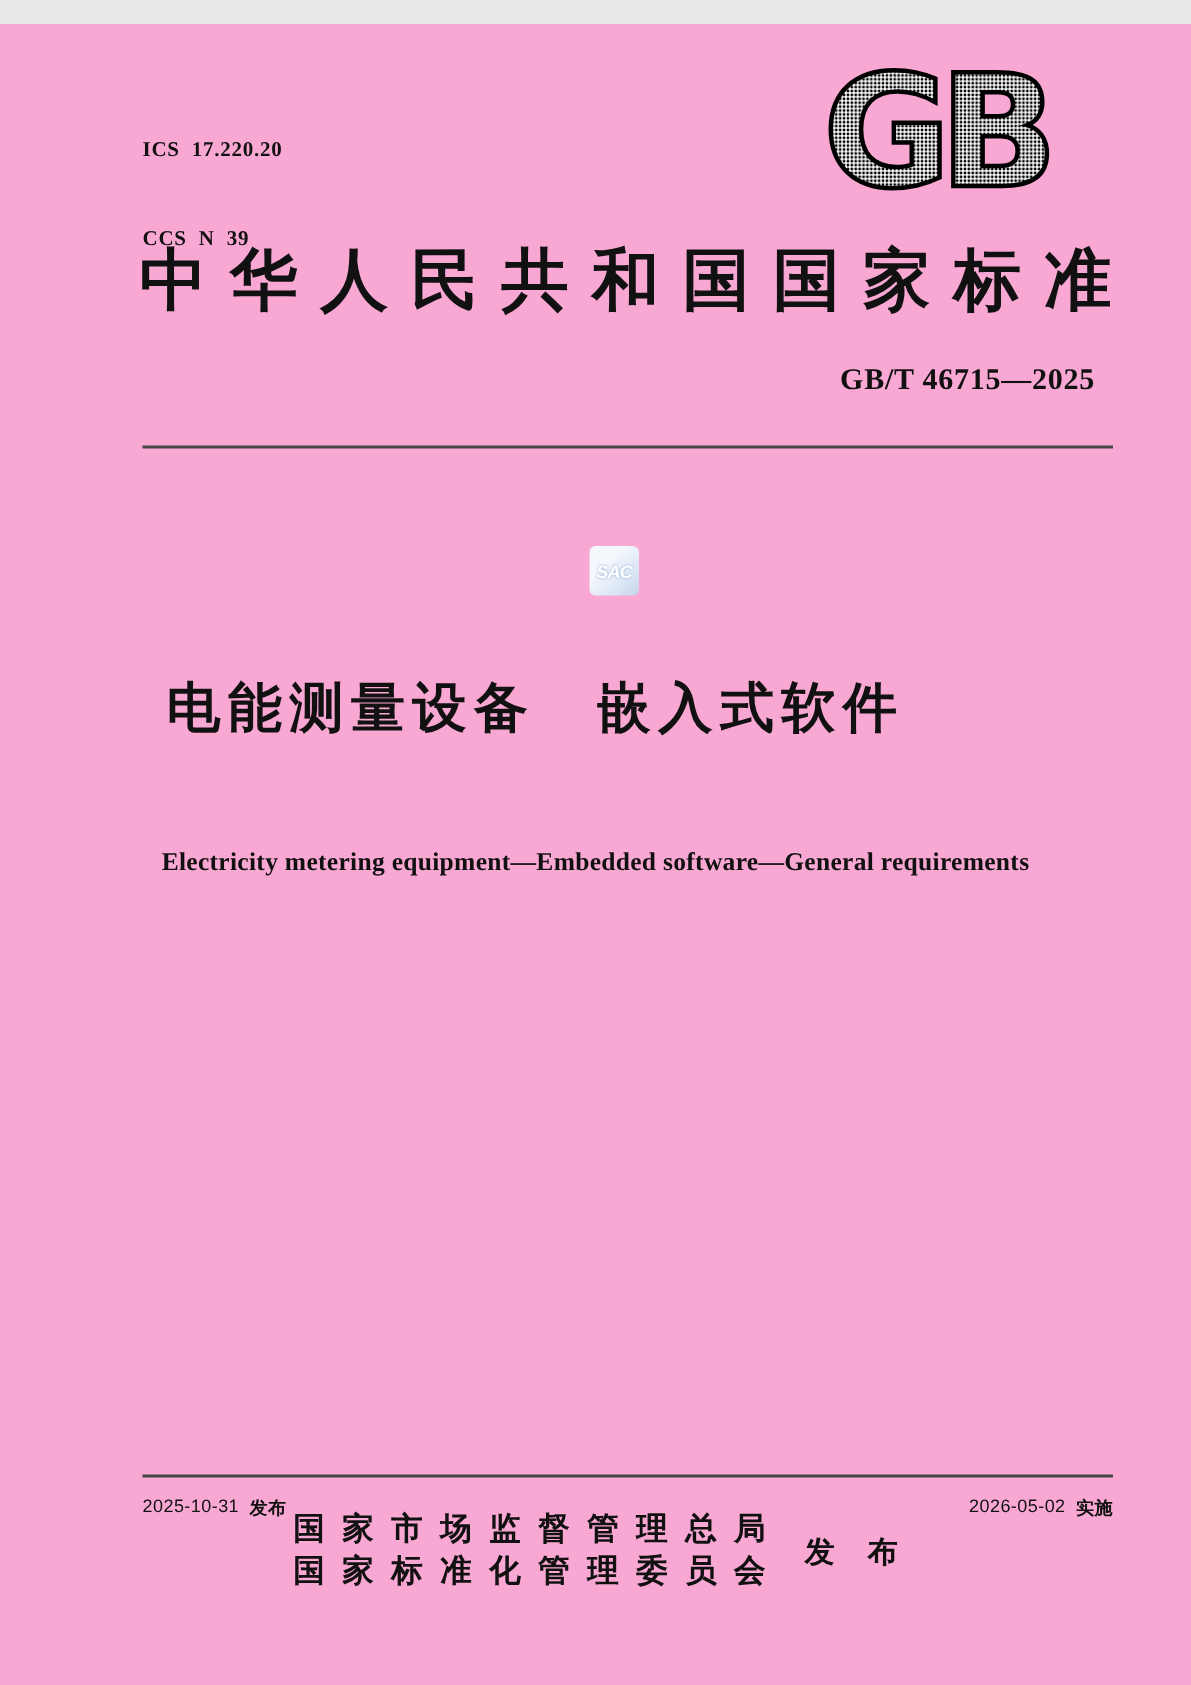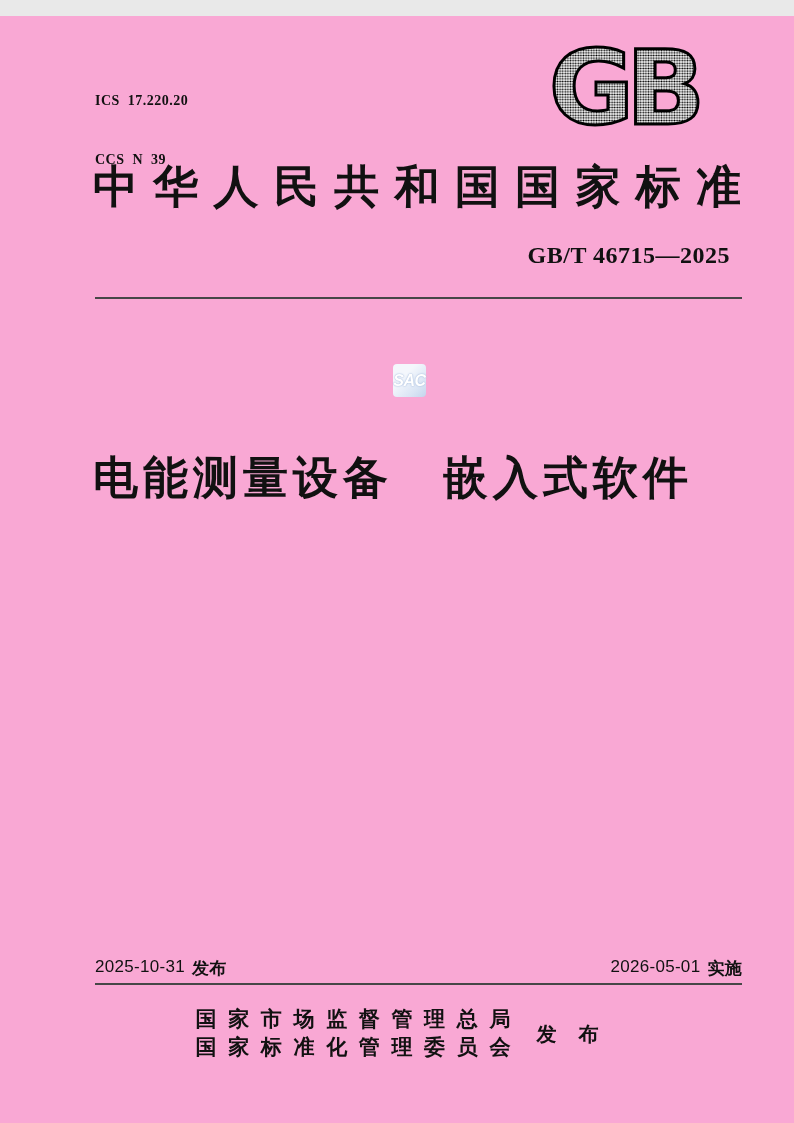--- a/index.html
+++ b/index.html
@@ -53,21 +53,21 @@
     font-size: 45px;
     line-height: 1.1;
   }
 
   .std-number {
     position: absolute;
     right: 64px;
     top: 226px;
     font-family: "Liberation Serif", serif;
     font-weight: bold;
-    font-size: 24px;
+    font-size: 20px;
     letter-spacing: 0.5px;
   }
 
   .rule {
     position: absolute;
     left: 95px;
     width: 647px;
     height: 2px;
     background: #474747;
   }
@@ -84,64 +84,63 @@
     border-radius: 4px;
     background: linear-gradient(135deg, #f4f7fc 35%, #d9e4f4 75%, #c3d4ec 100%);
     display: flex;
     align-items: center;
     justify-content: center;
   }
   .watermark span {
     font-family: "Liberation Sans", sans-serif;
     font-style: italic;
     font-weight: bold;
-    font-size: 16px;
+    font-size: 12px;
     color: #ffffff;
     text-shadow: 0 0 2px #a9bede, 0 0 1px #a9bede;
     letter-spacing: -0.5px;
   }
 
   
   .cn-title {
     position: absolute;
     left: 0;
     width: 714px;
     text-align: center;
     font-family: "Liberation Sans", sans-serif;
     font-weight: bold;
-    font-size: 45px;
+    font-size: 36px;
     letter-spacing: 5px;
     white-space: pre;
-    padding-left: 36px;
   }
   .cn-title-1 { top: 432px; }
   .cn-title-2 { top: 481px; }
 
   .en-title {
     position: absolute;
     left: 0;
     top: 549px;
     width: 794px;
     text-align: center;
     font-family: "Liberation Serif", serif;
     font-weight: bold;
     font-size: 17px;
     letter-spacing: 0.2px;
   }
 
   
   .dates-row {
     position: absolute;
     left: 95px;
-    top: 941px;
+    top: 981px;
     width: 647px;
     display: flex;
     justify-content: space-between;
     font-family: "Liberation Sans", sans-serif;
-    font-size: 17px;
+    font-size: 12px;
     letter-spacing: 0.3px;
     gap: 12px;
   }
   .date-group { display: flex; }
   .date-label { margin-left: 7px; font-weight: bold; }
 
   
   .publisher {
     position: absolute;
     left: 0;
@@ -208,28 +207,29 @@
   <div class="std-number">GB/T 46715—2025</div>
 
   <div class="rule rule-top"></div>
 
   <div class="watermark">
     <span>SAC</span>
   </div>
 
   <div class="cn-title cn-title-1">电能测量设备　嵌入式软件</div>
 
+  <div class="en-title">Electricity metering equipment—Embedded software—General requirements</div>
 
   <div class="dates-row">
     <div class="date-group">
       <span>2025-10-31</span>
       <span class="date-label">发布</span>
     </div>
     <div class="date-group">
-      <span>2026-05-01</span>
+      <span>2026-05-02</span>
       <span class="date-label">实施</span>
     </div>
   </div>
 
   <div class="rule rule-bottom"></div>
 
   <div class="publisher">
     <div class="publisher-names">
       <div class="publisher-line char-justify">
           <span>国</span>

